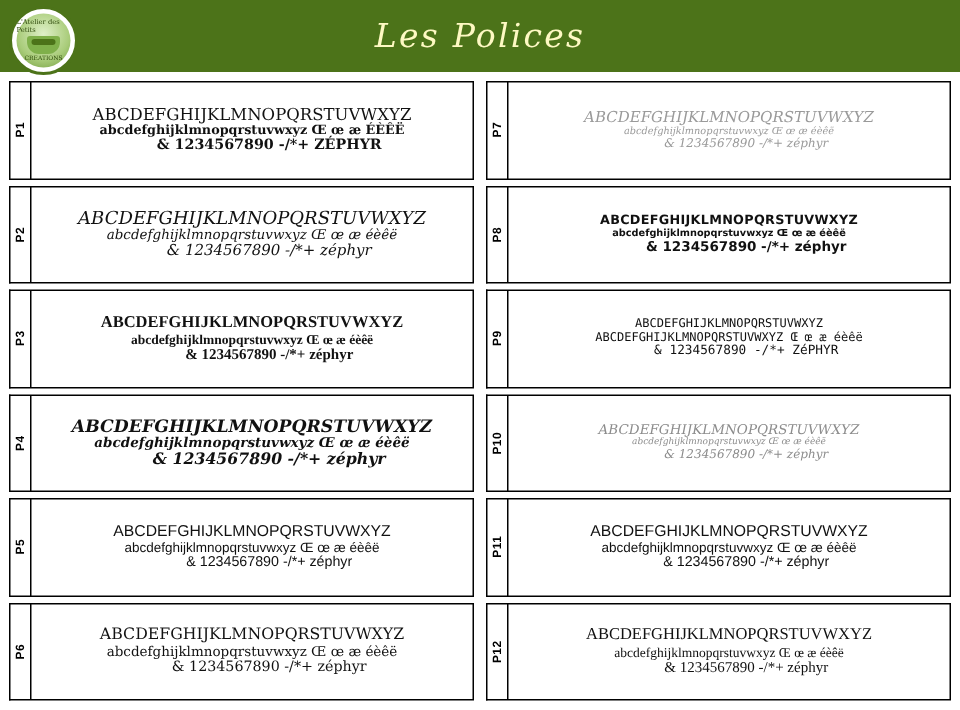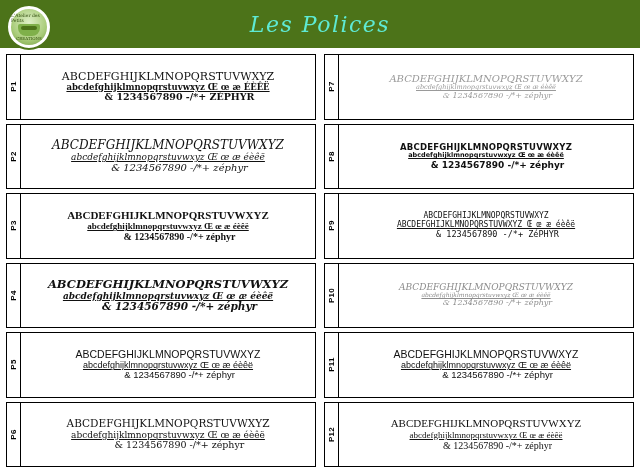--- a/index.html
+++ b/index.html
@@ -24,21 +24,21 @@
   
   .header {
     position: relative;
     height: 48px;
     background: #4c7319;
     display: flex;
     align-items: center;
     justify-content: center;
   }
   .header-title {
-    color: #5eead4;
+    color: #fef9c3;
     font-size: 22px;
     font-style: italic;
     font-family: "DejaVu Serif", serif;
     letter-spacing: 1.5px;
   }
   .logo {
     position: absolute;
     left: 6px;
     top: 4px;
     width: 42px;
@@ -144,21 +144,21 @@
     overflow: hidden;
     padding: 1px 8px;
     min-width: 0;
   }
   .line {
     white-space: nowrap;
     line-height: 1.12;
     color: #111;
   }
   .line.l1 { font-size: 10.5px; }
-  .line.l2 { font-size: 9px; text-decoration: underline; }
+  .line.l2 { font-size: 9px; }
   .line.l3 { font-size: 10px; margin-left: 23px; }
 
   .p1 .l1 { font-family: "DejaVu Serif", serif; font-size: 11px; }
   .p1 .l2 { font-family: "DejaVu Serif", serif; font-weight: bold; font-size: 8.5px; }
   .p1 .l3 { font-family: "DejaVu Serif", serif; font-weight: bold; font-size: 9.5px; }
 
   .p2 .l1 { font-family: "DejaVu Serif", serif; font-style: italic; font-size: 12px; }
   .p2 .l2 { font-family: "DejaVu Serif", serif; font-style: italic; font-size: 9px; }
   .p2 .l3 { font-family: "DejaVu Serif", serif; font-style: italic; font-size: 10px; }
 

